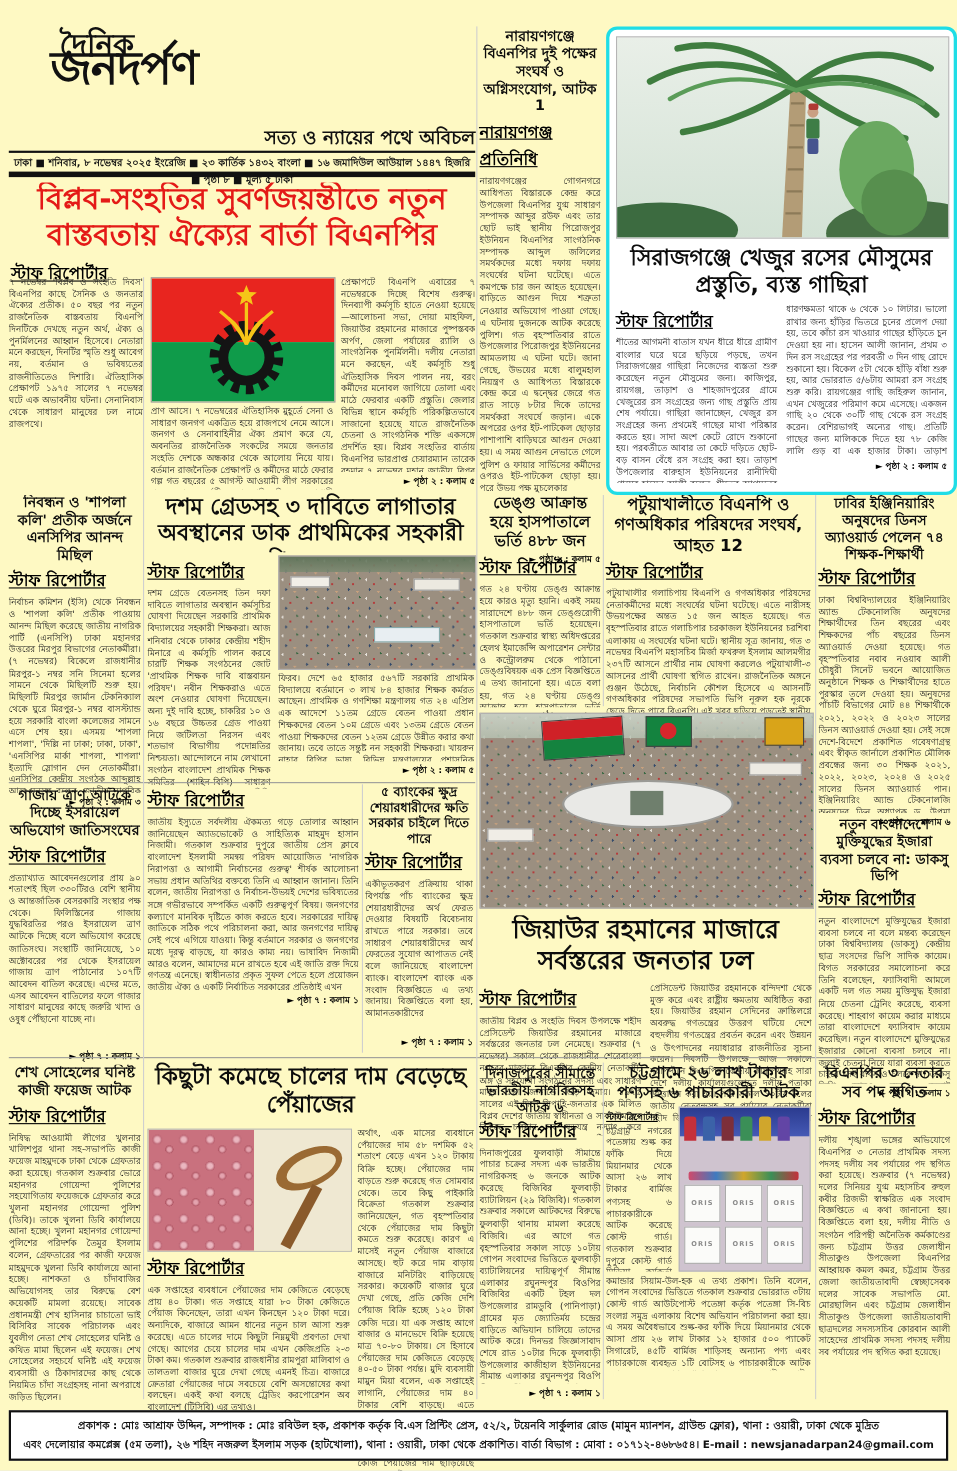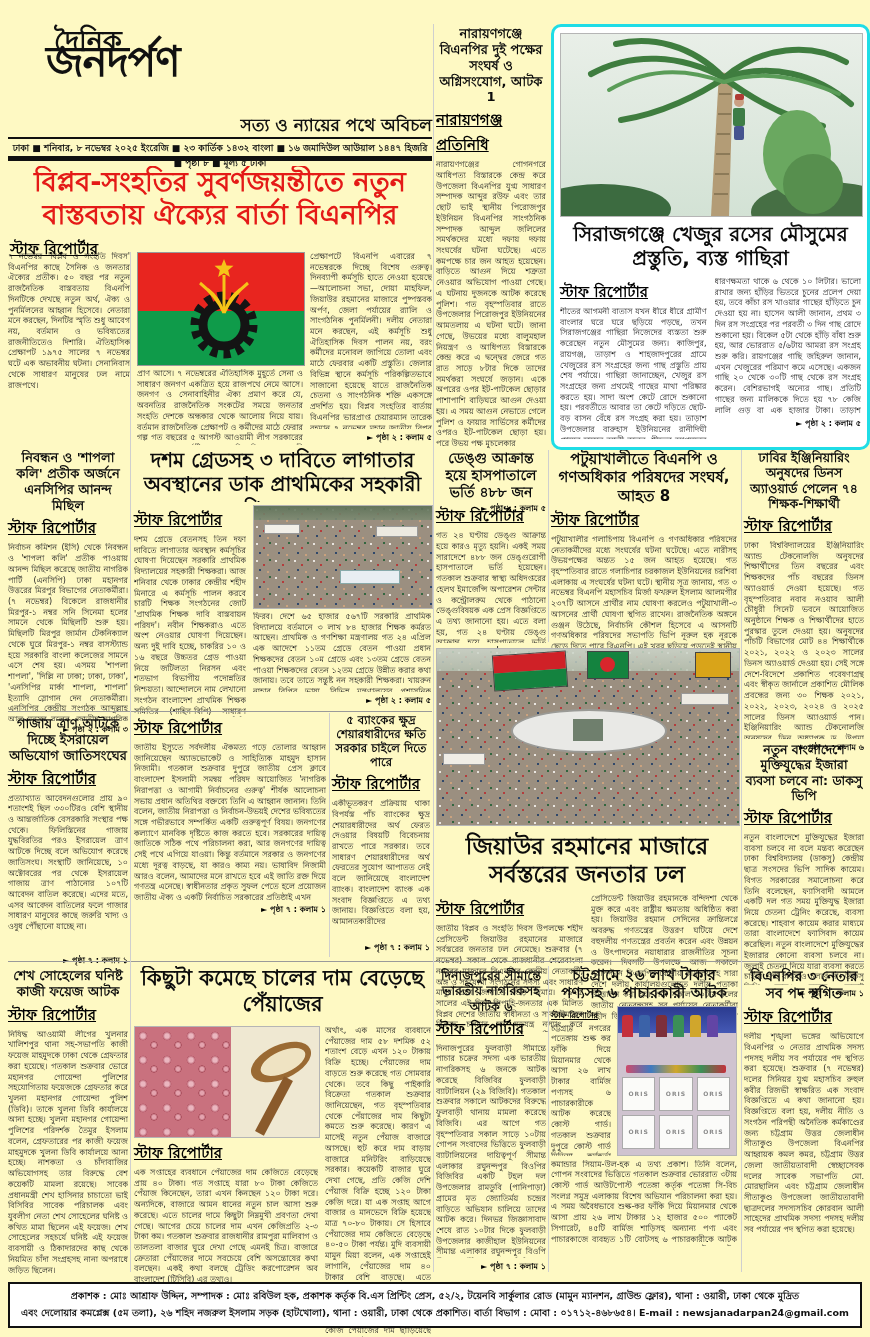--- a/index.html
+++ b/index.html
@@ -147,21 +147,21 @@
   </div>
 
   <div class="abs" style="left:436px;top:450px;width:110px;">
     <div class="hd" style="font-size:14px;">ডেঙ্গু আক্রান্ত হয়ে হাসপাতালে ভর্তি ৪৮৮ জন</div>
     <div class="by">স্টাফ রিপোর্টার</div>
     <div class="bd" style="height:112px;">গত ২৪ ঘণ্টায় ডেঙ্গু আক্রান্ত হয়ে কারও মৃত্যু হয়নি। একই সময় সারাদেশে ৪৮৮ জন ডেঙ্গুরোগী হাসপাতালে ভর্তি হয়েছেন। গতকাল শুক্রবার স্বাস্থ্য অধিদপ্তরের হেলথ ইমার্জেন্সি অপারেশন সেন্টার ও কন্ট্রোলরুম থেকে পাঠানো ডেঙ্গুবিষয়ক এক প্রেস বিজ্ঞপ্তিতে এ তথ্য জানানো হয়। এতে বলা হয়, গত ২৪ ঘণ্টায় ডেঙ্গু আক্রান্ত হয়ে হাসপাতালে ভর্তি রোগীর মধ্যে বরিশাল বিভাগে (সিটি করপোরেশনের বাইরে) ৫৮ জন,</div>
     <div class="cont">► পৃষ্ঠা ২ : কলাম ৫</div>
   </div>
 
   <div class="abs" style="left:551px;top:450px;width:186px;">
-    <div class="hd" style="font-size:15px;">পটুয়াখালীতে বিএনপি ও গণঅধিকার পরিষদের সংঘর্ষ, আহত 8</div>
+    <div class="hd" style="font-size:15px;">পটুয়াখালীতে বিএনপি ও গণঅধিকার পরিষদের সংঘর্ষ, আহত 12</div>
     <div class="by">স্টাফ রিপোর্টার</div>
     <div class="bd" style="height:128px;">পটুয়াখালীর গলাচিপায় বিএনপি ও গণঅধিকার পরিষদের নেতাকর্মীদের মধ্যে সংঘর্ষের ঘটনা ঘটেছে। এতে নারীসহ উভয়পক্ষের অন্তত ১৫ জন আহত হয়েছে। গত বৃহস্পতিবার রাতে গলাচিপার চরকাজল ইউনিয়নের চরশিবা এলাকায় এ সংঘর্ষের ঘটনা ঘটে। স্থানীয় সূত্র জানায়, গত ৩ নভেম্বর বিএনপি মহাসচিব মির্জা ফখরুল ইসলাম আলমগীর ২৩৭টি আসনে প্রার্থীর নাম ঘোষণা করলেও পটুয়াখালী-৩ আসনের প্রার্থী ঘোষণা স্থগিত রাখেন। রাজনৈতিক অঙ্গনে গুঞ্জন উঠেছে, নির্বাচনি কৌশল হিসেবে এ আসনটি গণঅধিকার পরিষদের সভাপতি ভিপি নূরুল হক নূরকে ছেড়ে দিতে পারে বিএনপি। এই খবর ছড়িয়ে পড়তেই স্থানীয় বিএনপি নেতাকর্মীদের মধ্যে ক্ষোভ দেখা দেয় এবং তারা হাসান মামুনকে মনোনয়ন দেওয়ার দাবিতে বিক্ষোভ মিছিল করেন। এমন পরিস্থিতিতে গত বৃহস্পতিবার রাতে চরশিবায় উভয় দলের কর্মীরা মুখোমুখি হলে সংঘর্ষ শুরু হয়। উভয় পক্ষ একে অপরকে দোষারোপ করছে। স্থানীয় প্রশাসন জানিয়েছে, পরিস্থিতি নিয়ন্ত্রণে আনতে অতিরিক্ত পুলিশ মোতায়েন করা হয়েছে। আহতদের মধ্যে রয়েছেন বিএনপি ও অঙ্গসংগঠনের নেতাকর্মী</div>
     <div class="cont">► পৃষ্ঠা ২ : কলাম ৫</div>
   </div>
 
   <div class="abs" style="left:744px;top:450px;width:120px;">
     <div class="hd" style="font-size:12.5px;">ঢাবির ইঞ্জিনিয়ারিং অনুষদের ডিনস অ্যাওয়ার্ড পেলেন ৭৪ শিক্ষক-শিক্ষার্থী</div>
     <div class="by">স্টাফ রিপোর্টার</div>
     <div class="bd" style="height:198px;">ঢাকা বিশ্ববিদ্যালয়ের ইঞ্জিনিয়ারিং অ্যান্ড টেকনোলজি অনুষদের শিক্ষার্থীদের তিন বছরের এবং শিক্ষকদের পাঁচ বছরের ডিনস অ্যাওয়ার্ড দেওয়া হয়েছে। গত বৃহস্পতিবার নবাব নওয়াব আলী চৌধুরী সিনেট ভবনে আয়োজিত অনুষ্ঠানে শিক্ষক ও শিক্ষার্থীদের হাতে পুরস্কার তুলে দেওয়া হয়। অনুষদের পাঁচটি বিভাগের মোট ৪৪ শিক্ষার্থীকে ২০২১, ২০২২ ও ২০২৩ সালের ডিনস অ্যাওয়ার্ড দেওয়া হয়। সেই সঙ্গে দেশে-বিদেশে প্রকাশিত গবেষণাগ্রন্থ এবং স্বীকৃত জার্নালে প্রকাশিত মৌলিক প্রবন্ধের জন্য ৩০ শিক্ষক ২০২১, ২০২২, ২০২৩, ২০২৪ ও ২০২৫ সালের ডিনস অ্যাওয়ার্ড পান। ইঞ্জিনিয়ারিং অ্যান্ড টেকনোলজি অনুষদের ডিন অধ্যাপক ড. উপমা কবিরের সভাপতিত্বে অনুষ্ঠানে ঢাকা</div>
     <div class="cont">► পৃষ্ঠা ২ : কলাম ৬</div>

